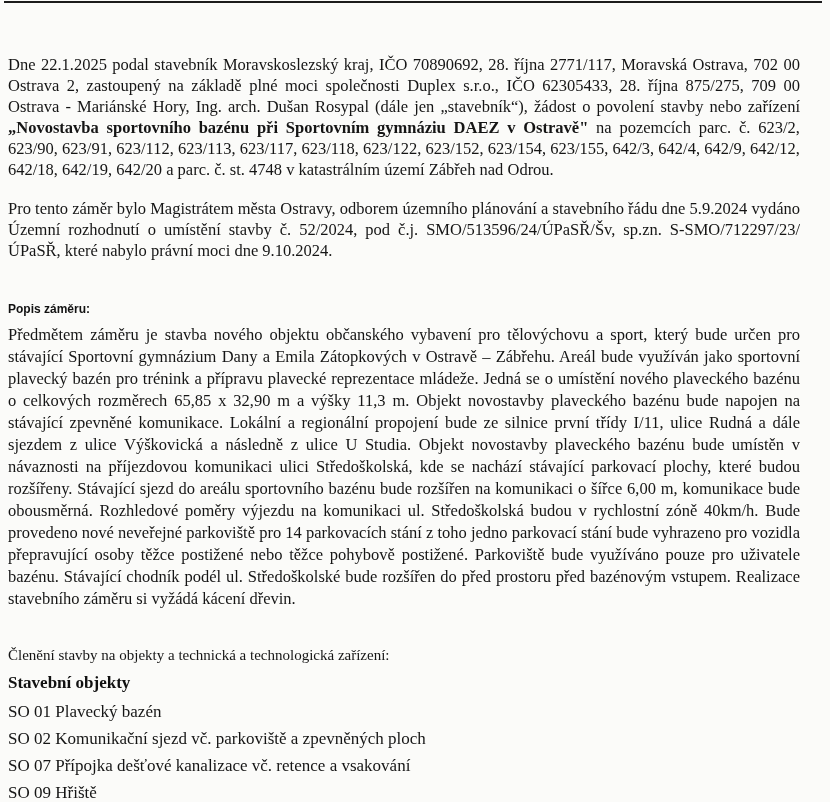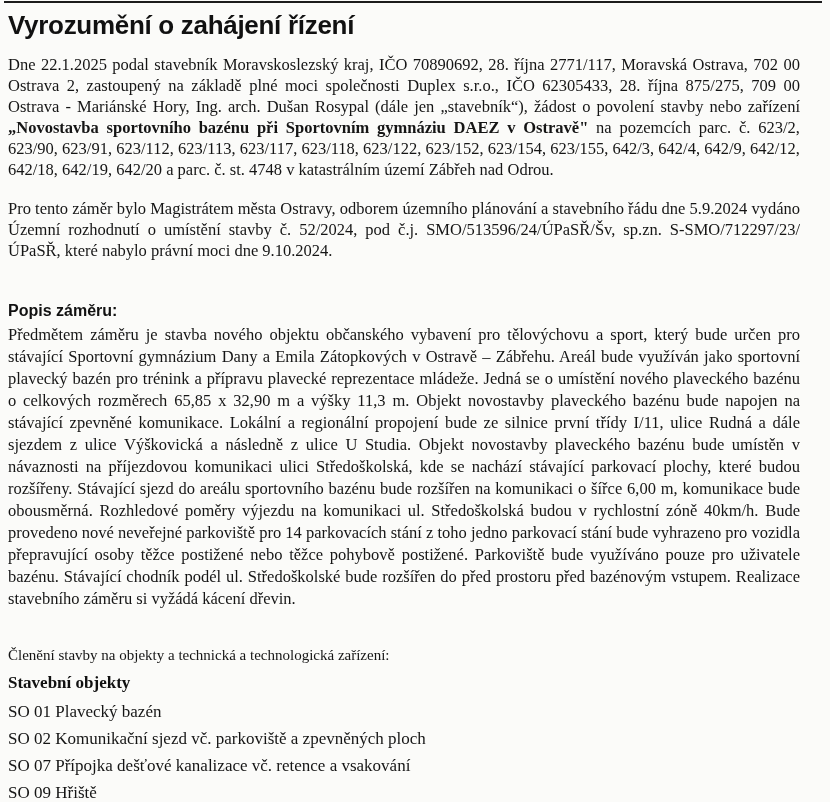--- a/index.html
+++ b/index.html
@@ -45,21 +45,21 @@
     color: #151515;
   }
   .para1 { top: 54px; }
   .para2 { top: 198px; }
   .bold-inline { font-weight: 700; }
   .section-heading {
     position: absolute;
     left: 8px;
     font-family: "Liberation Sans", sans-serif;
     font-weight: 700;
-    font-size: 16px;
+    font-size: 12px;
     color: #111;
   }
   .popis-heading { top: 302px; }
   .desc-par { top: 324px; line-height: 22px; }
   .clenenui {
     position: absolute;
     top: 647px;
     left: 8px;
     width: 792px;
     font-family: "Liberation Serif", serif;
@@ -89,21 +89,20 @@
     line-height: 22px;
   }
 </style>
 </head>
 <body>
 
 <div class="page">
 
   <div class="top-rule"></div>
 
-  <h1 class="doc-title">Vyrozumění o zahájení řízení</h1>
 
   <p class="serif-par para1"><span>Dne 22.1.2025 podal stavebník Moravskoslezský kraj, IČO 70890692, 28. října 2771/117, Moravská Ostrava, 702 00 Ostrava 2, zastoupený na základě plné moci společnosti Duplex s.r.o., IČO 62305433, 28. října 875/275, 709 00 Ostrava - Mariánské Hory, Ing. arch. Dušan Rosypal (dále jen „stavebník“), žádost o povolení stavby nebo zařízení </span><span class="bold-inline">„Novostavba sportovního bazénu při Sportovním gymnáziu DAEZ v Ostravě"</span><span> na pozemcích parc. č. 623/2, 623/90, 623/91, 623/112, 623/113, 623/117, 623/118, 623/122, 623/152, 623/154, 623/155, 642/3, 642/4, 642/9, 642/12, 642/18, 642/19, 642/20 a parc. č. st. 4748 v katastrálním území Zábřeh nad Odrou.</span></p>
 
   <p class="serif-par para2">Pro tento záměr bylo Magistrátem města Ostravy, odborem územního plánování a stavebního řádu dne 5.9.2024 vydáno Územní rozhodnutí o umístění stavby č. 52/2024, pod č.j. SMO/513596/24/ÚPaSŘ/Šv, sp.zn. S-SMO/712297/23/ÚPaSŘ, které nabylo právní moci dne 9.10.2024.</p>
 
   <div class="section-heading popis-heading">Popis záměru:</div>
 
   <p class="serif-par desc-par">Předmětem záměru je stavba nového objektu občanského vybavení pro tělovýchovu a sport, který bude určen pro stávající Sportovní gymnázium Dany a Emila Zátopkových v Ostravě – Zábřehu. Areál bude využíván jako sportovní plavecký bazén pro trénink a přípravu plavecké reprezentace mládeže. Jedná se o umístění nového plaveckého bazénu o celkových rozměrech 65,85 x 32,90 m a výšky 11,3 m. Objekt novostavby plaveckého bazénu bude napojen na stávající zpevněné komunikace. Lokální a regionální propojení bude ze silnice první třídy I/11, ulice Rudná a dále sjezdem z ulice Výškovická a následně z ulice U Studia. Objekt novostavby plaveckého bazénu bude umístěn v návaznosti na příjezdovou komunikaci ulici Středoškolská, kde se nachází stávající parkovací plochy, které budou rozšířeny. Stávající sjezd do areálu sportovního bazénu bude rozšířen na komunikaci o šířce 6,00 m, komunikace bude obousměrná. Rozhledové poměry výjezdu na komunikaci ul. Středoškolská budou v rychlostní zóně 40km/h. Bude provedeno nové neveřejné parkoviště pro 14 parkovacích stání z toho jedno parkovací stání bude vyhrazeno pro vozidla přepravující osoby těžce postižené nebo těžce pohybově postižené. Parkoviště bude využíváno pouze pro uživatele bazénu. Stávající chodník podél ul. Středoškolské bude rozšířen do před prostoru před bazénovým vstupem. Realizace stavebního záměru si vyžádá kácení dřevin.</p>
 
   <div class="clenenui">Členění stavby na objekty a technická a technologická zařízení:</div>

